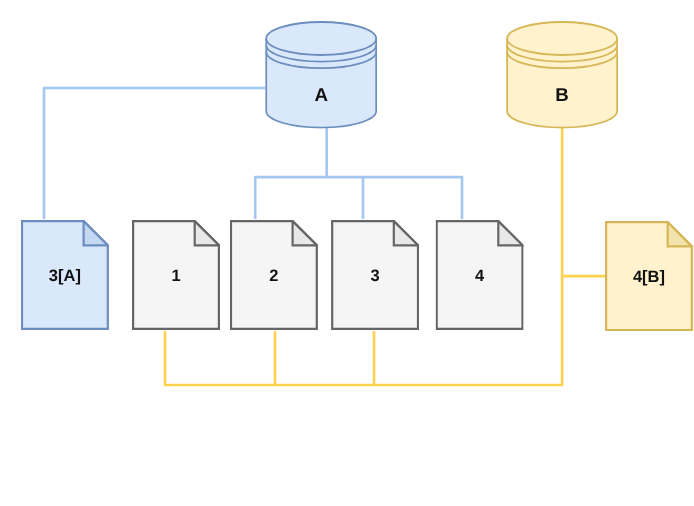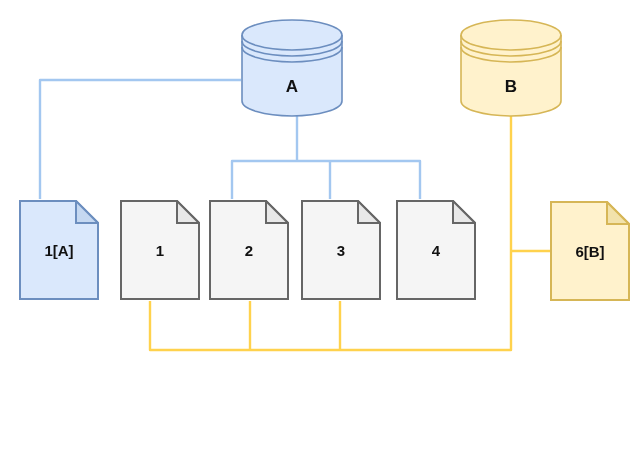--- a/index.html
+++ b/index.html
@@ -86,21 +86,21 @@
       <path class="stripe" d="M 1 28 A 50 15 0 0 0 101 28"></path>
     </svg>
     <div class="cyl-label">B</div>
   </div>
 
   <div class="node doc doc-blue" style="left:19px;top:200px">
     <svg width="80" height="100" viewBox="0 0 80 100">
       <path class="body" d="M 1 1 L 57 1 L 79 23 L 79 99 L 1 99 Z"></path>
       <path class="fold" d="M 57 1 L 57 23 L 79 23 Z"></path>
     </svg>
-    <div class="doc-label">1[A]</div>
+    <div class="doc-label">3[A]</div>
   </div>
 
   <div class="node doc doc-gray" style="left:120px;top:200px">
     <svg width="80" height="100" viewBox="0 0 80 100">
       <path class="body" d="M 1 1 L 57 1 L 79 23 L 79 99 L 1 99 Z"></path>
       <path class="fold" d="M 57 1 L 57 23 L 79 23 Z"></path>
     </svg>
     <div class="doc-label">1</div>
   </div>
 
@@ -126,16 +126,16 @@
       <path class="fold" d="M 57 1 L 57 23 L 79 23 Z"></path>
     </svg>
     <div class="doc-label">4</div>
   </div>
 
   <div class="node doc doc-yellow" style="left:550px;top:201px">
     <svg width="80" height="100" viewBox="0 0 80 100">
       <path class="body" d="M 1 1 L 57 1 L 79 23 L 79 99 L 1 99 Z"></path>
       <path class="fold" d="M 57 1 L 57 23 L 79 23 Z"></path>
     </svg>
-    <div class="doc-label">6[B]</div>
+    <div class="doc-label">4[B]</div>
   </div>
 
 </div>
 
 </body></html>

